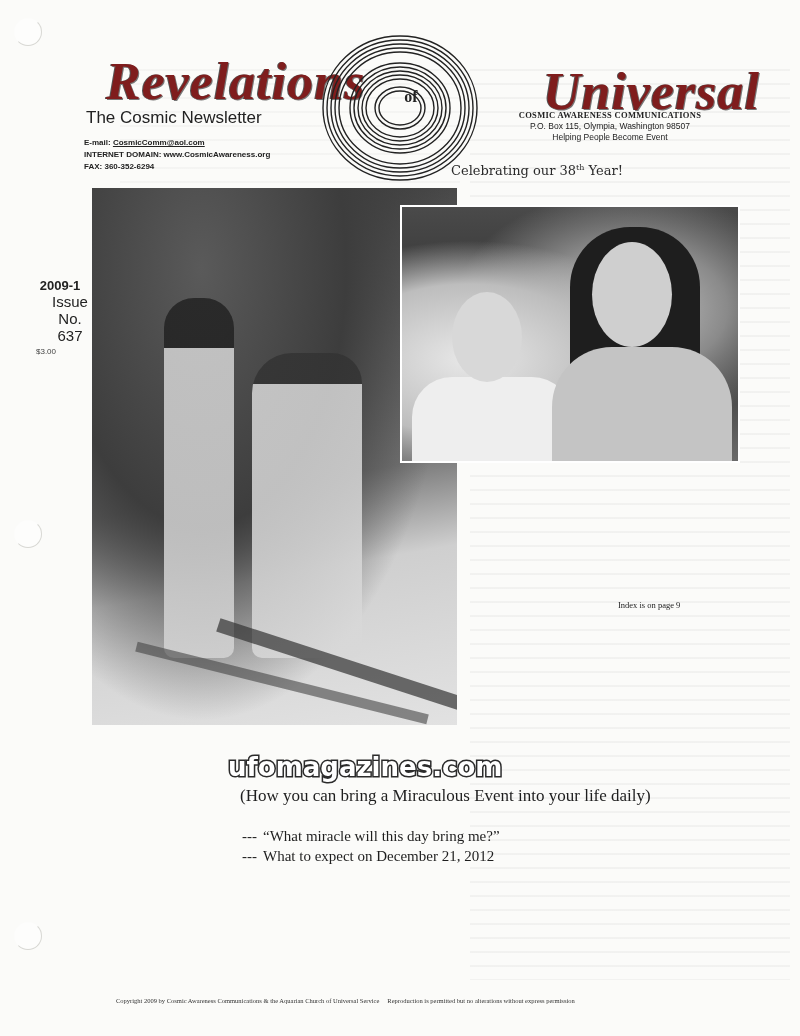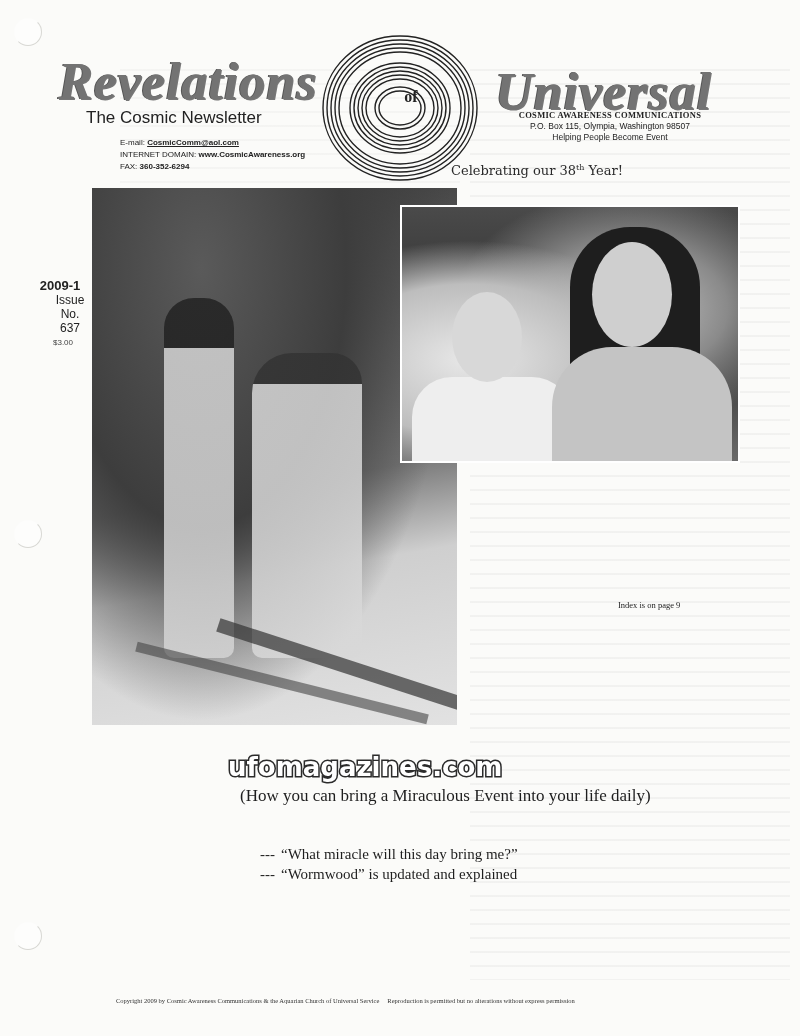--- a/index.html
+++ b/index.html
@@ -22,58 +22,59 @@
         repeating-linear-gradient(to bottom, transparent 0 9px, rgba(120,120,120,0.05) 9px 11px, transparent 11px 14px);
       pointer-events: none;
     }
     .punch {
       position: absolute; left: 14px; width: 26px; height: 26px; border-radius: 50%;
       border: 1px solid #d8d8d4; border-left-color: transparent; border-top-color: transparent;
       background: #fdfdfc;
     }
     .title-word {
       position: absolute; font-family: "Liberation Serif", serif; font-style: italic; font-weight: bold;
-      font-size: 52px; letter-spacing: 1px; color: #737373;
+      font-size: 52px; letter-spacing: 1px; color: #7f1d1d;
       text-shadow: 1px 1px 0 #777, -1px 0 0 #555;
+      margin-left: 48px;
     }
     .rings {
       position: absolute; left: 320px; top: 33px; width: 160px; height: 150px;
     }
     .rings svg { display: block; }
     .of-label {
       position: absolute; left: 380px; top: 88px; width: 62px; text-align: center;
       font-family: "Liberation Serif", serif; font-weight: bold; font-size: 16px; color: #222;
     }
     .subtitle {
       position: absolute; left: 86px; top: 108px;
       font-family: "Liberation Sans", sans-serif; font-size: 17px; color: #222; text-align: center;
     }
     .contact {
       position: absolute; left: 84px; top: 137px;
       font-family: "Liberation Sans", sans-serif; font-weight: bold; font-size: 8px; line-height: 12px; color: #222;
     }
-    .contact .lbl { font-weight: normal; margin-left: 36px; }
+    .contact .lbl { font-weight: bold; }
     .contact .email { text-decoration: underline; margin-top: 16px; }
     .org {
       position: absolute; left: 490px; top: 110px; width: 240px; text-align: center;
       font-family: "Liberation Sans", sans-serif; font-size: 8.5px; line-height: 11px; color: #222;
     }
     .org .name { font-weight: bold; font-size: 8.5px; letter-spacing: 0.3px; font-family: Liberation Serif, serif; }
     .celebrate {
       position: absolute; left: 451px; top: 163px;
       font-family: "DejaVu Serif", serif; font-weight: normal; font-size: 13px; color: #2a2a2a;
     }
     .celebrate sup { font-size: 8px; }
     .issue {
       position: absolute; left: 30px; top: 278px; width: 60px; text-align: center;
       font-family: "Liberation Sans", sans-serif; color: #222;
     }
     .issue .num { font-size: 13px; font-weight: bold; }
-    .issue .no { font-size: 12px; margin-left: 20px; }
-    .issue .price { font-size: 8px; color: #444; margin-top: 3px; text-align: center; padding-left: 6px; }
+    .issue .no { font-size: 15px; margin-left: 20px; }
+    .issue .price { font-size: 8px; color: #444; margin-top: 3px; text-align: left; padding-left: 6px; }
     .photo {
       position: absolute; overflow: hidden;
     }
     .photo-main {
       left: 92px; top: 188px; width: 365px; height: 537px;
       background:
         radial-gradient(ellipse at 30% 15%, #5a5a5a 0%, #3d3d3d 40%, transparent 70%),
         linear-gradient(170deg, #3a3a3a 0%, #6a6a6a 35%, #7a7a7a 55%, #cfcfcf 70%, #e2e2e2 100%);
     }
     .photo-main .fig1 {
@@ -111,21 +112,21 @@
       color: #fff;
       -webkit-text-stroke: 3px #2b2b2b;
       paint-order: stroke fill;
       text-shadow: 0 0 0 #000;
     }
     .headline-sub {
       position: absolute; left: 240px; top: 786px;
       font-family: "Liberation Serif", serif; font-size: 17px; color: #1e1e1e;
     }
     .bullets {
-      position: absolute; left: 242px; top: 827px; margin: 18px; padding: 0; list-style: none;
+      position: absolute; left: 242px; top: 827px; margin: 0; padding: 0; list-style: none;
       font-family: "Liberation Serif", serif; font-size: 15px; line-height: 19.5px; color: #1e1e1e;
     }
     .bullets li .dash { margin-right: 6px; }
     .footer {
       position: absolute; left: 116px; top: 997px;
       font-family: "Liberation Serif", serif; font-size: 6.5px; color: #333; white-space: nowrap;
     }
     .footer .gap { display: inline-block; width: 8px; }
   </style>
 </head>
@@ -213,18 +214,18 @@
 </div>
 
 <div class="index-note">Index is on page 9</div>
 
 <div class="watermark">ufomagazines.com</div>
 
 <div class="headline-sub">(How you can bring a Miraculous Event into your life daily)</div>
 
 <ul class="bullets">
   <li><span class="dash">---</span><span>“What miracle will this day bring me?”</span></li>
-  <li><span class="dash">---</span><span>“Wormwood” is updated and explained</span></li>
+  <li><span class="dash">---</span><span>What to expect on December 21, 2012</span></li>
 </ul>
 
 <footer class="footer">
   <span>Copyright 2009  by Cosmic Awareness Communications &amp; the Aquarian Church of Universal Service</span><span class="gap"></span><span>Reproduction is permitted but no alterations without express permission</span>
 </footer>
 
 </body></html>

